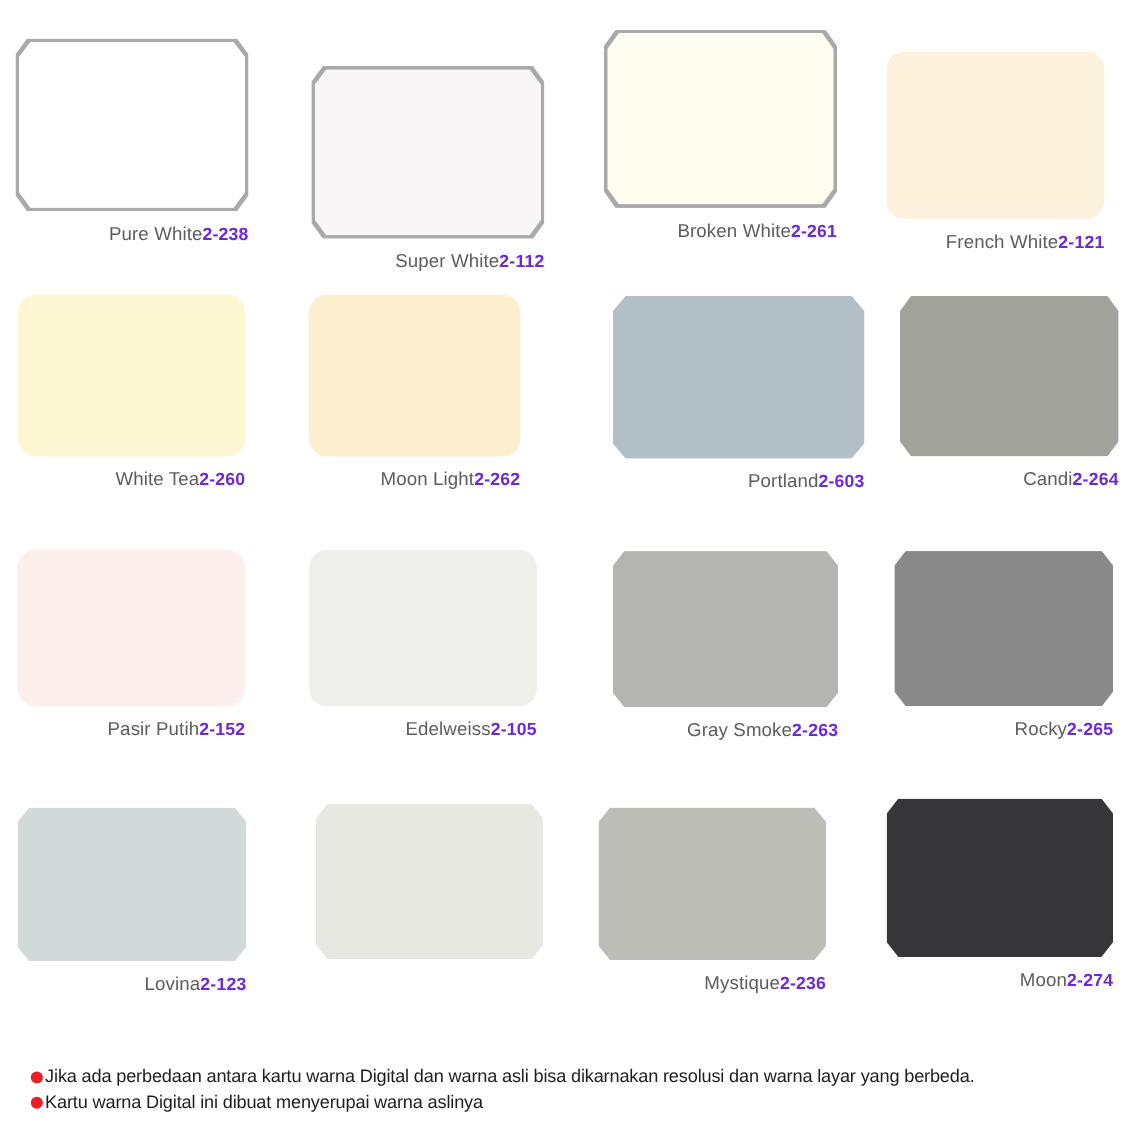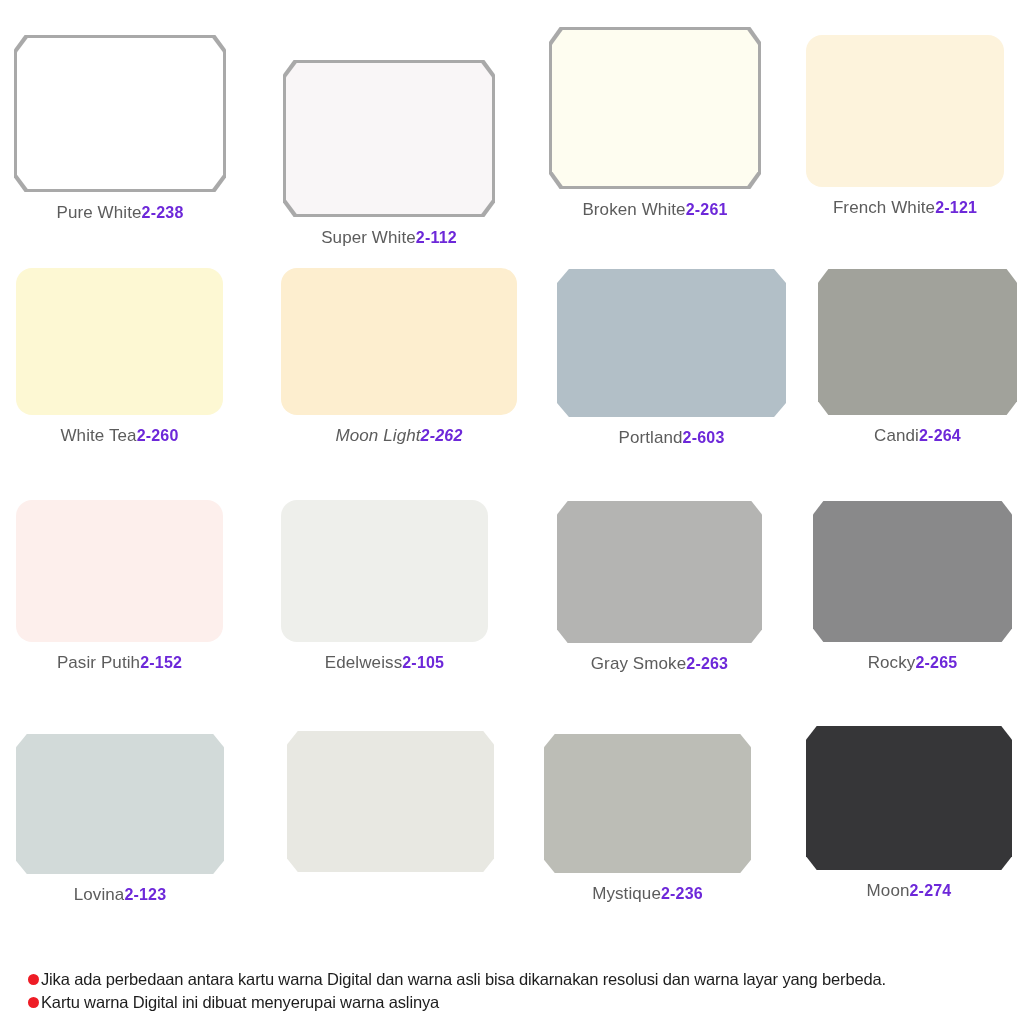--- a/index.html
+++ b/index.html
@@ -65,21 +65,21 @@
       0% 90.8%, 0% 9.2%
     );
   }
   .chip-outline > .swatch-chip {
     height: 100%;
   }
 
   .swatch-label-row {
     display: flex;
     align-items: baseline;
-    justify-content: center;
+    justify-content: flex-end;
     width: 100%;
     padding-top: 11px;
   }
 
   .swatch-name {
     font-size: 17px;
     color: #5c5c5c;
     letter-spacing: 0.1px;
     white-space: nowrap;
   }
@@ -148,35 +148,35 @@
       </div>
       <div class="swatch-cell" style="left: 549px; top: 27px; width: 212px;">
         <div class="chip-outline" style="height: 162px;">
           <div class="swatch-chip shape-chamfer" title="Broken White" style="background: rgb(254, 253, 240);"></div>
         </div>
         <div class="swatch-label-row">
           <span class="swatch-name">Broken White</span>
           <span class="swatch-code">2-261</span>
         </div>
       </div>
-      <div class="swatch-cell" style="left: 806px; top: 35px; width: 198px;">
+      <div class="swatch-cell" style="left: 806px; top: 47px; width: 198px;">
         <div class="swatch-chip shape-round" title="French White" style="background: rgb(253, 243, 220); height: 152px;"></div>
         <div class="swatch-label-row">
           <span class="swatch-name">French White</span>
           <span class="swatch-code">2-121</span>
         </div>
       </div>
       <div class="swatch-cell" style="left: 16px; top: 268px; width: 207px;">
         <div class="swatch-chip shape-round" title="White Tea" style="background: rgb(253, 248, 211); height: 147px;"></div>
         <div class="swatch-label-row">
           <span class="swatch-name">White Tea</span>
           <span class="swatch-code">2-260</span>
         </div>
       </div>
-      <div class="swatch-cell" style="left: 281px; top: 268px; width: 236px; font-style: italic;">
+      <div class="swatch-cell" style="left: 281px; top: 268px; width: 192px;">
         <div class="swatch-chip shape-round" title="Moon Light" style="background: rgb(253, 238, 207); height: 147px;"></div>
         <div class="swatch-label-row">
           <span class="swatch-name">Moon Light</span>
           <span class="swatch-code">2-262</span>
         </div>
       </div>
       <div class="swatch-cell" style="left: 557px; top: 269px; width: 229px;">
         <div class="swatch-chip shape-chamfer" title="Portland" style="background: rgb(178, 191, 199); height: 148px;"></div>
         <div class="swatch-label-row">
           <span class="swatch-name">Portland</span>

